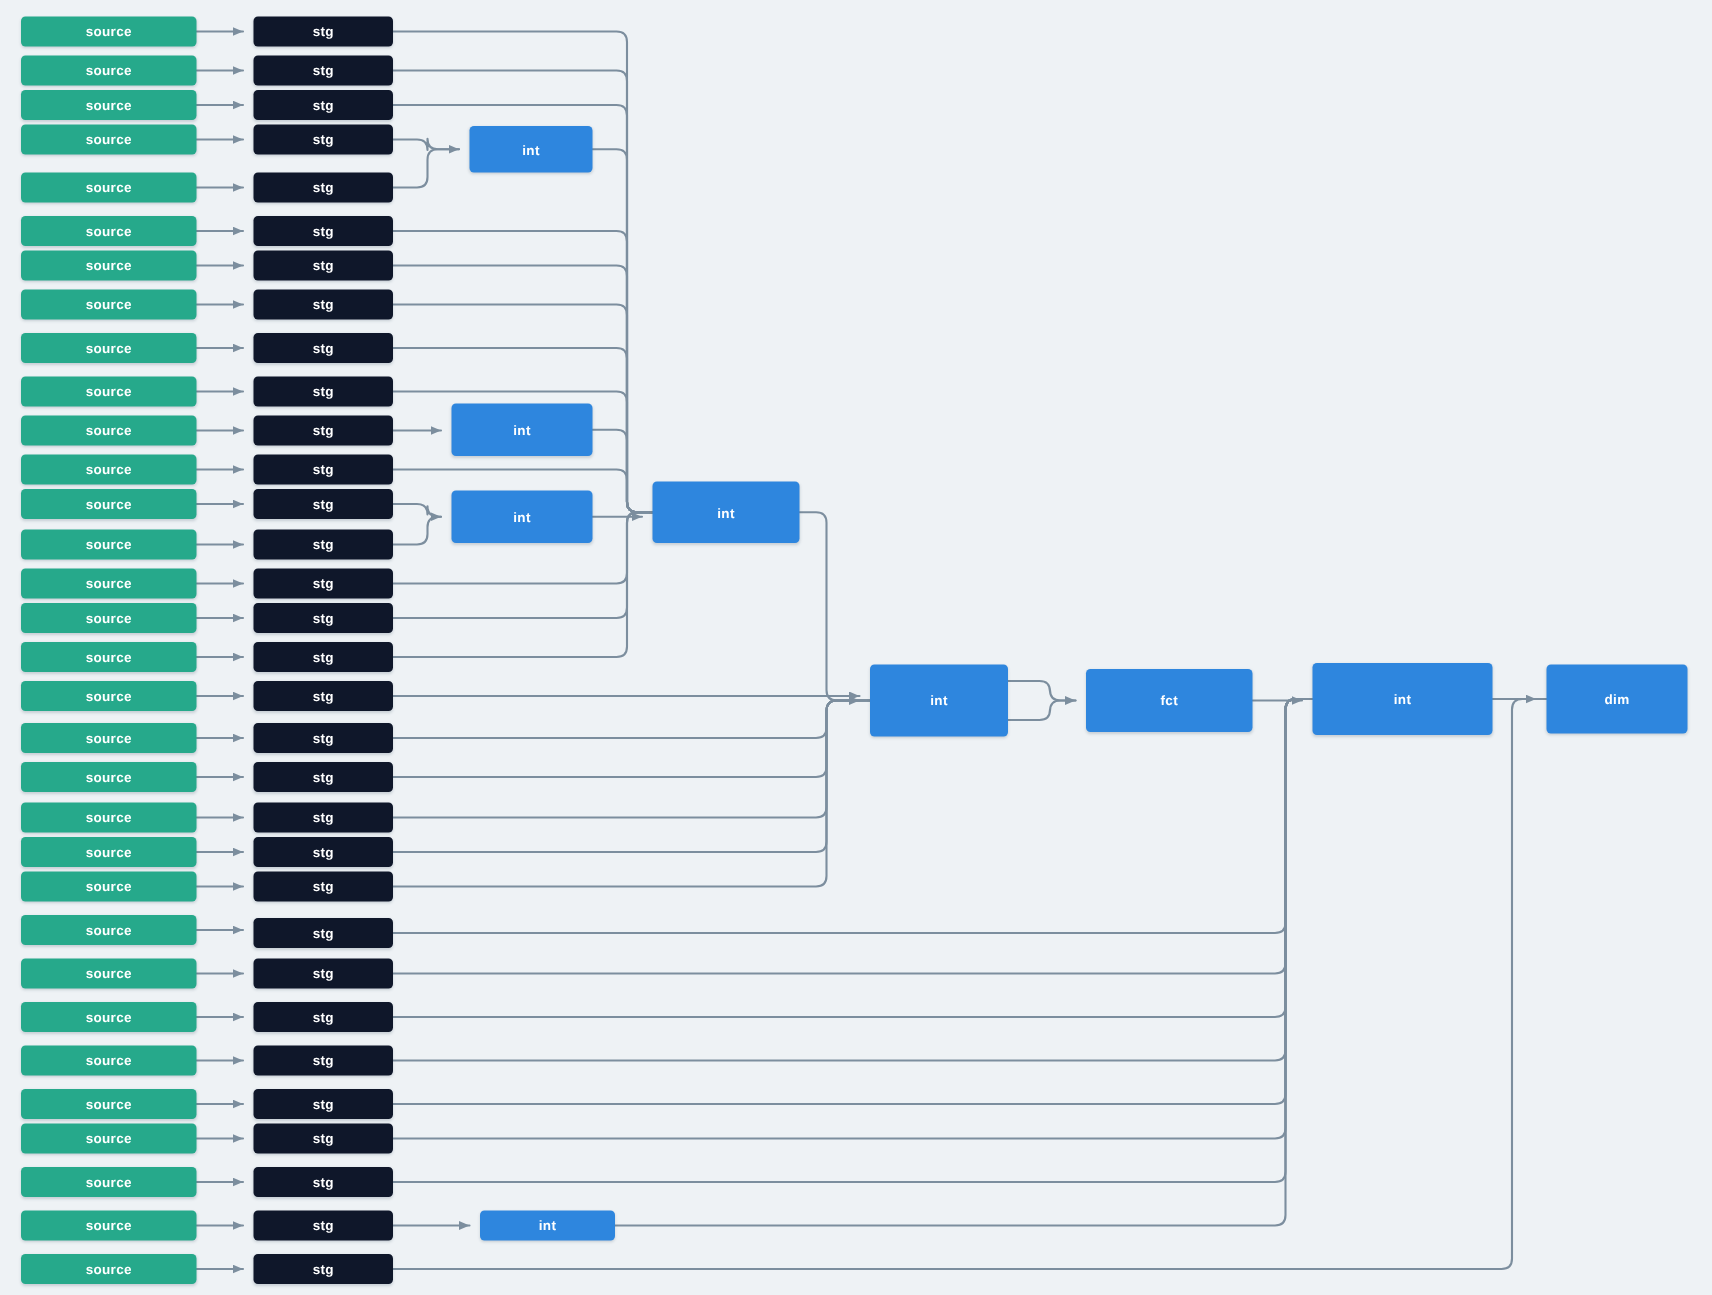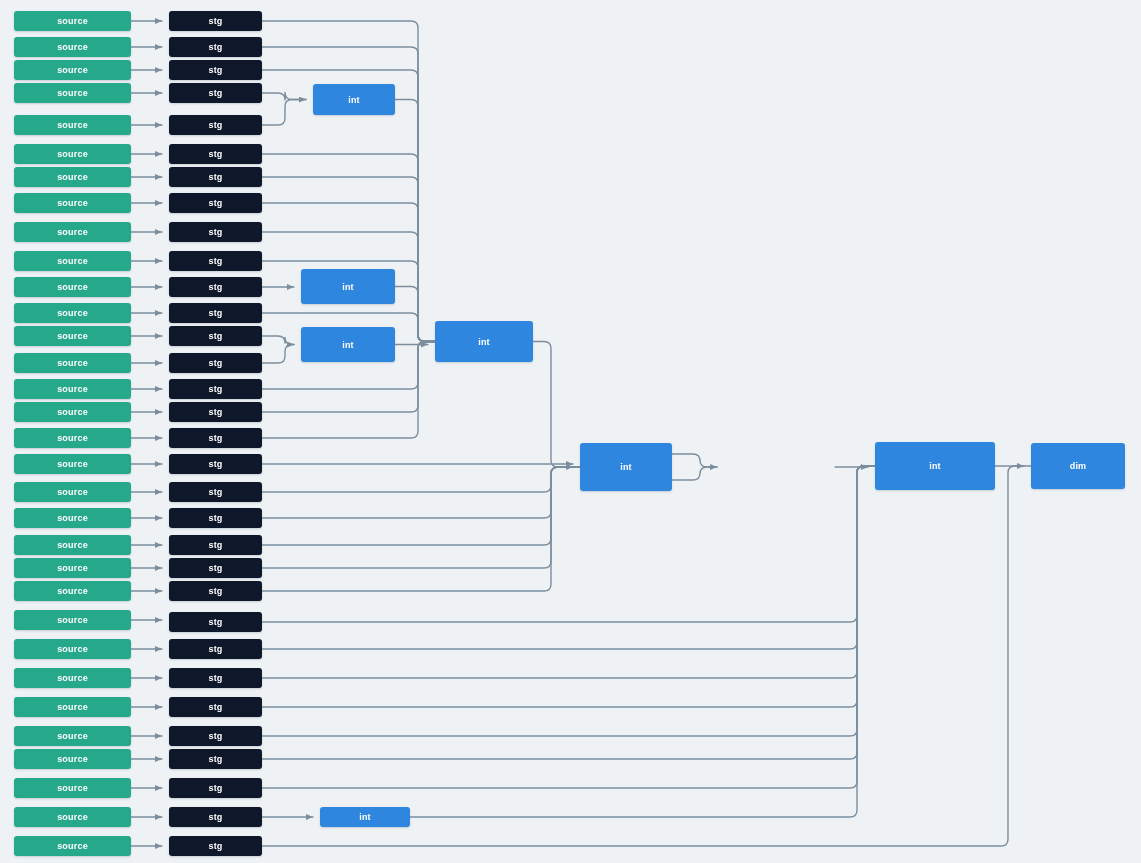--- a/index.html
+++ b/index.html
@@ -155,20 +155,21 @@
     <div class="node stg" style="left: 169px; top: 482px; width: 93px; height: 20px;">stg</div>
     <div class="node source" style="left: 14px; top: 508px; width: 117px; height: 20px;">source</div>
     <div class="node stg" style="left: 169px; top: 508px; width: 93px; height: 20px;">stg</div>
     <div class="node source" style="left: 14px; top: 535px; width: 117px; height: 20px;">source</div>
     <div class="node stg" style="left: 169px; top: 535px; width: 93px; height: 20px;">stg</div>
     <div class="node source" style="left: 14px; top: 558px; width: 117px; height: 20px;">source</div>
     <div class="node stg" style="left: 169px; top: 558px; width: 93px; height: 20px;">stg</div>
     <div class="node source" style="left: 14px; top: 581px; width: 117px; height: 20px;">source</div>
     <div class="node stg" style="left: 169px; top: 581px; width: 93px; height: 20px;">stg</div>
     <div class="node int" style="left: 580px; top: 443px; width: 92px; height: 48px;">int</div>
+    <div class="node fct" style="left: 724px; top: 446px; width: 111px; height: 42px;">fct</div>
     <div class="node int" style="left: 875px; top: 442px; width: 120px; height: 48px;">int</div>
     <div class="node dim" style="left: 1031px; top: 443px; width: 94px; height: 46px;">dim</div>
     <div class="node source" style="left: 14px; top: 610px; width: 117px; height: 20px;">source</div>
     <div class="node stg" style="left: 169px; top: 612px; width: 93px; height: 20px;">stg</div>
     <div class="node source" style="left: 14px; top: 639px; width: 117px; height: 20px;">source</div>
     <div class="node stg" style="left: 169px; top: 639px; width: 93px; height: 20px;">stg</div>
     <div class="node source" style="left: 14px; top: 668px; width: 117px; height: 20px;">source</div>
     <div class="node stg" style="left: 169px; top: 668px; width: 93px; height: 20px;">stg</div>
     <div class="node source" style="left: 14px; top: 697px; width: 117px; height: 20px;">source</div>
     <div class="node stg" style="left: 169px; top: 697px; width: 93px; height: 20px;">stg</div>

